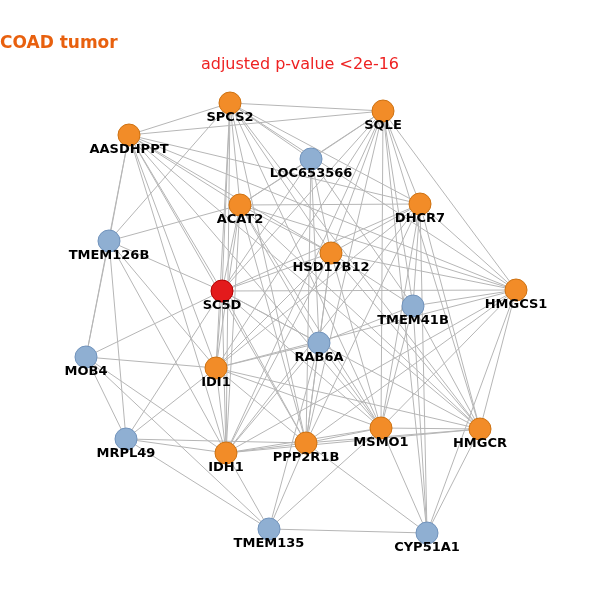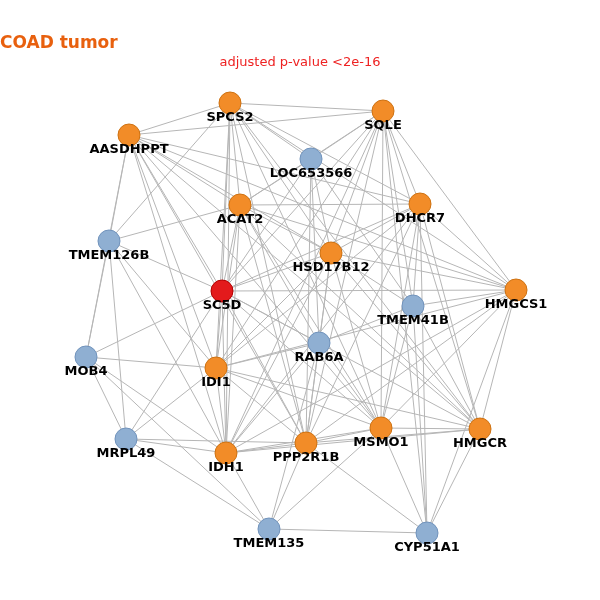--- a/index.html
+++ b/index.html
@@ -23,21 +23,21 @@
     text-align: left;
     font-size: 17px;
     font-weight: bold;
   }
   #plot-subtitle {
     position: absolute;
     top: 54px;
     left: 0;
     width: 600px;
     text-align: center;
-    font-size: 13px;
+    font-size: 16px;
     font-weight: normal;
   }
   #network-svg {
     position: absolute;
     top: 0;
     left: 0;
   }
   .node-label {
     font-family: "DejaVu Sans", "Liberation Sans", sans-serif;
     font-size: 13px;

